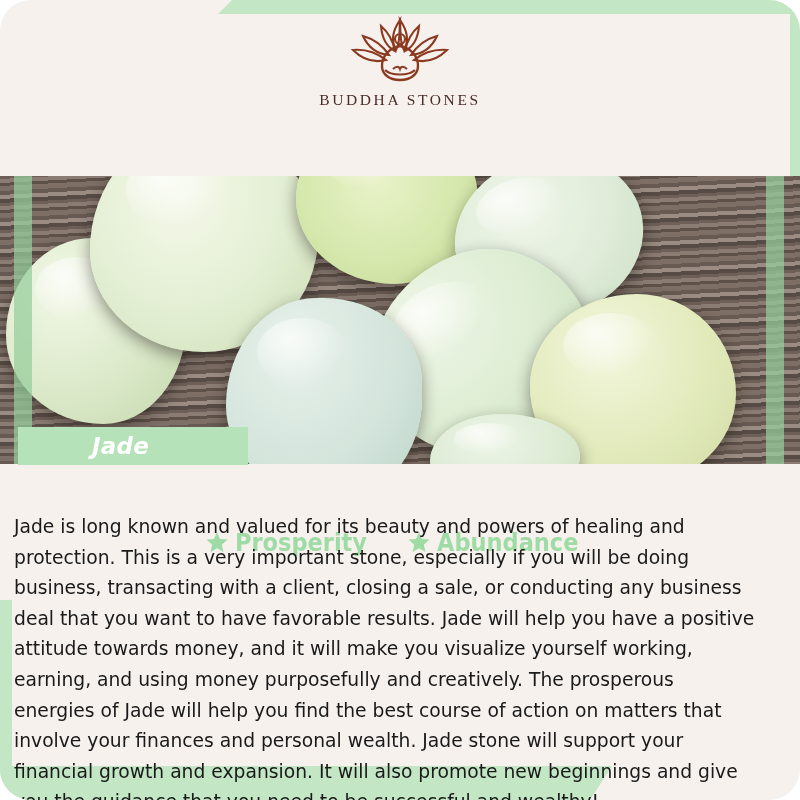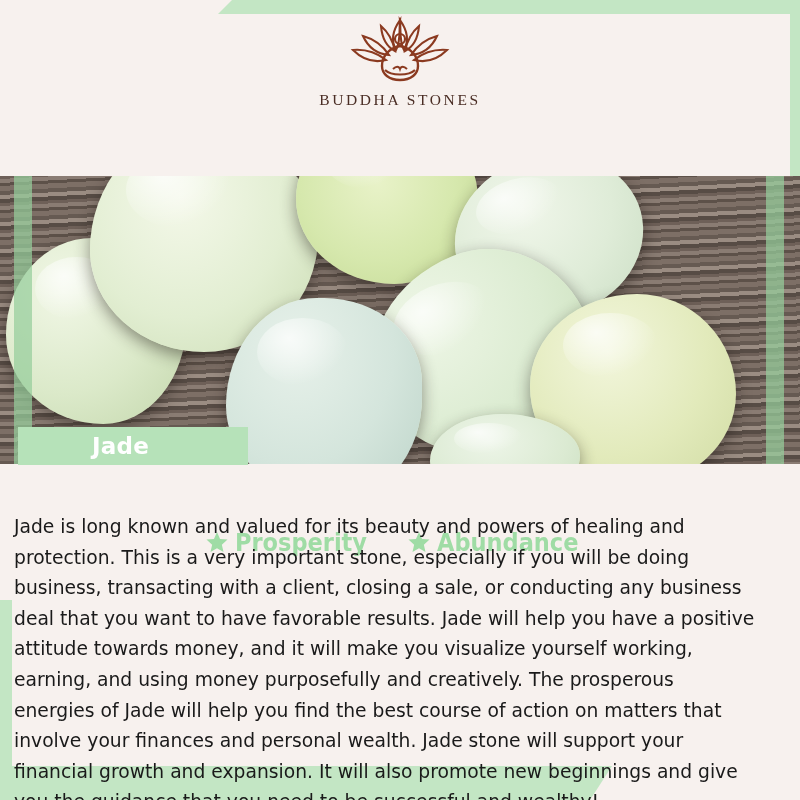--- a/index.html
+++ b/index.html
@@ -9,20 +9,21 @@
   }
   body {
     font-family: "Liberation Sans", sans-serif;
   }
   #page {
     position: relative;
     width: 800px;
     height: 800px;
     overflow: hidden;
     background: #f7f1ee;
+    border-radius: 31px;
   }
 
   
   .band-top-right {
     position: absolute;
     top: 0;
     left: 218px;
     width: 582px;
     height: 14px;
     background: #c3e6c4;
@@ -192,20 +193,21 @@
     align-items: center;
     z-index: 5;
   }
   .name-text {
     margin-left: 74px;
     font-family: "DejaVu Sans", sans-serif;
     font-weight: bold;
     font-size: 23px;
     color: #ffffff;
     letter-spacing: 0.2px;
+    font-style: italic;
   }
 
   
   .benefits {
     position: absolute;
     top: 474px;
     left: 0;
     width: 800px;
     height: 40px;
     display: flex;

